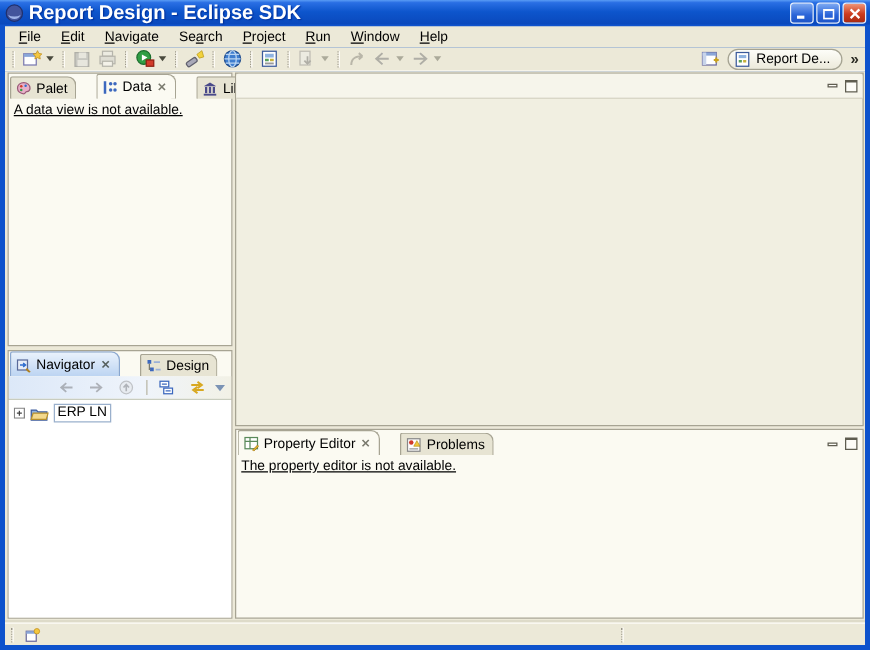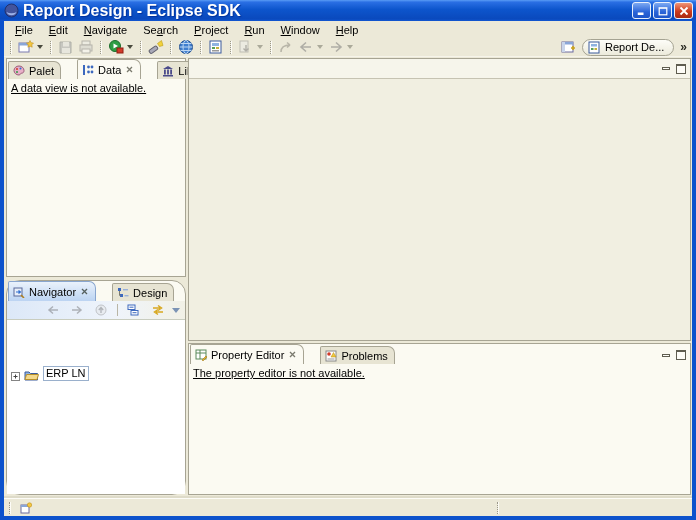--- a/index.html
+++ b/index.html
@@ -45,21 +45,21 @@
   .viewbtns{margin-left:auto;display:flex;align-items:center;gap:4px;padding:0 4px 4px 0;}
   .minbox{width:11px;height:9px;position:relative;}
   .minbox i{position:absolute;left:1px;right:2px;top:3px;height:3px;border:1px solid #5f5d50;background:#fdfcf7;display:block;}
   .maxbox{width:10px;height:10px;border:1px solid #5f5d50;border-top-width:2px;background:#fdfcf7;}
   .view-content{position:absolute;top:20px;left:0;right:0;bottom:0;padding:3px 4px;overflow:hidden;}
   
   .nav-toolbar{position:absolute;top:20px;left:0;right:0;height:19px;display:flex;align-items:center;justify-content:flex-end;
     gap:4px;padding:0 5px;background:linear-gradient(90deg,#dce8f8,#eff4fb 60%,#f2f1e6);border-bottom:1px solid #c9cdbf;}
   .nav-toolbar .sep{width:0;height:12px;border-left:1px solid #b9b6a6;margin:0 2px;}
   .nav-content{position:absolute;top:39px;left:0;right:0;bottom:0;background:#fff;padding:3px 2px;}
-  .tree-item{display:flex;align-items:flex-end;gap:4px;padding:0 2px;margin-top:43px;}
+  .tree-item{display:flex;align-items:center;gap:4px;padding:0 2px;}
   .tree-label{border:1px solid #9ab0cc;background:#fff;padding:0 2px 1px 2px;}
   .vmenu{width:0;height:0;border-left:4px solid transparent;border-right:4px solid transparent;border-top:5px solid #7b93b5;}
   
   .editor{background:#f1efe1;}
   .editor-strip{position:absolute;top:0;left:0;right:0;height:20px;background:#f6f5eb;border-bottom:1px solid #c6c3b2;
     display:flex;align-items:center;justify-content:flex-end;border-radius:2px 2px 0 0;}
   .editor-strip .viewbtns{padding:0 4px;}
   .msg{color:#000;text-decoration:underline;}
   
   .statusbar{position:absolute;left:4px;right:4px;bottom:4px;height:18px;background:var(--chrome,#ece9d8);
@@ -273,21 +273,21 @@
               <i></i>
             </span>
           <span class="maxbox"></span>
         </span>
       </div>
       <div class="view-content">
         <span class="msg">A data view is not available.</span>
       </div>
     </div>
 
-    <div class="view" style="left:2px;top:223px;width:180px;height:215px;border-radius:14px;">
+    <div class="view" style="left:2px;top:223px;width:180px;height:215px;">
       <div class="tabstrip">
         <div class="tab active focused">
           <span class="tabicon">
             <svg width="12" height="12">
                 <rect x="1" y="2" width="8" height="8" fill="#e8eef8" stroke="#5a6a9a"></rect>
                 <path d="M3 6 h4 M5.5 4.5 L7.5 6 L5.5 7.5" stroke="#2f6ecf" fill="none" stroke-width="1.1"></path>
                 <path d="M8 9 l3 3" stroke="#b08020" stroke-width="1.6"></path>
               </svg>
             </span>
           <span>Navigator</span>

